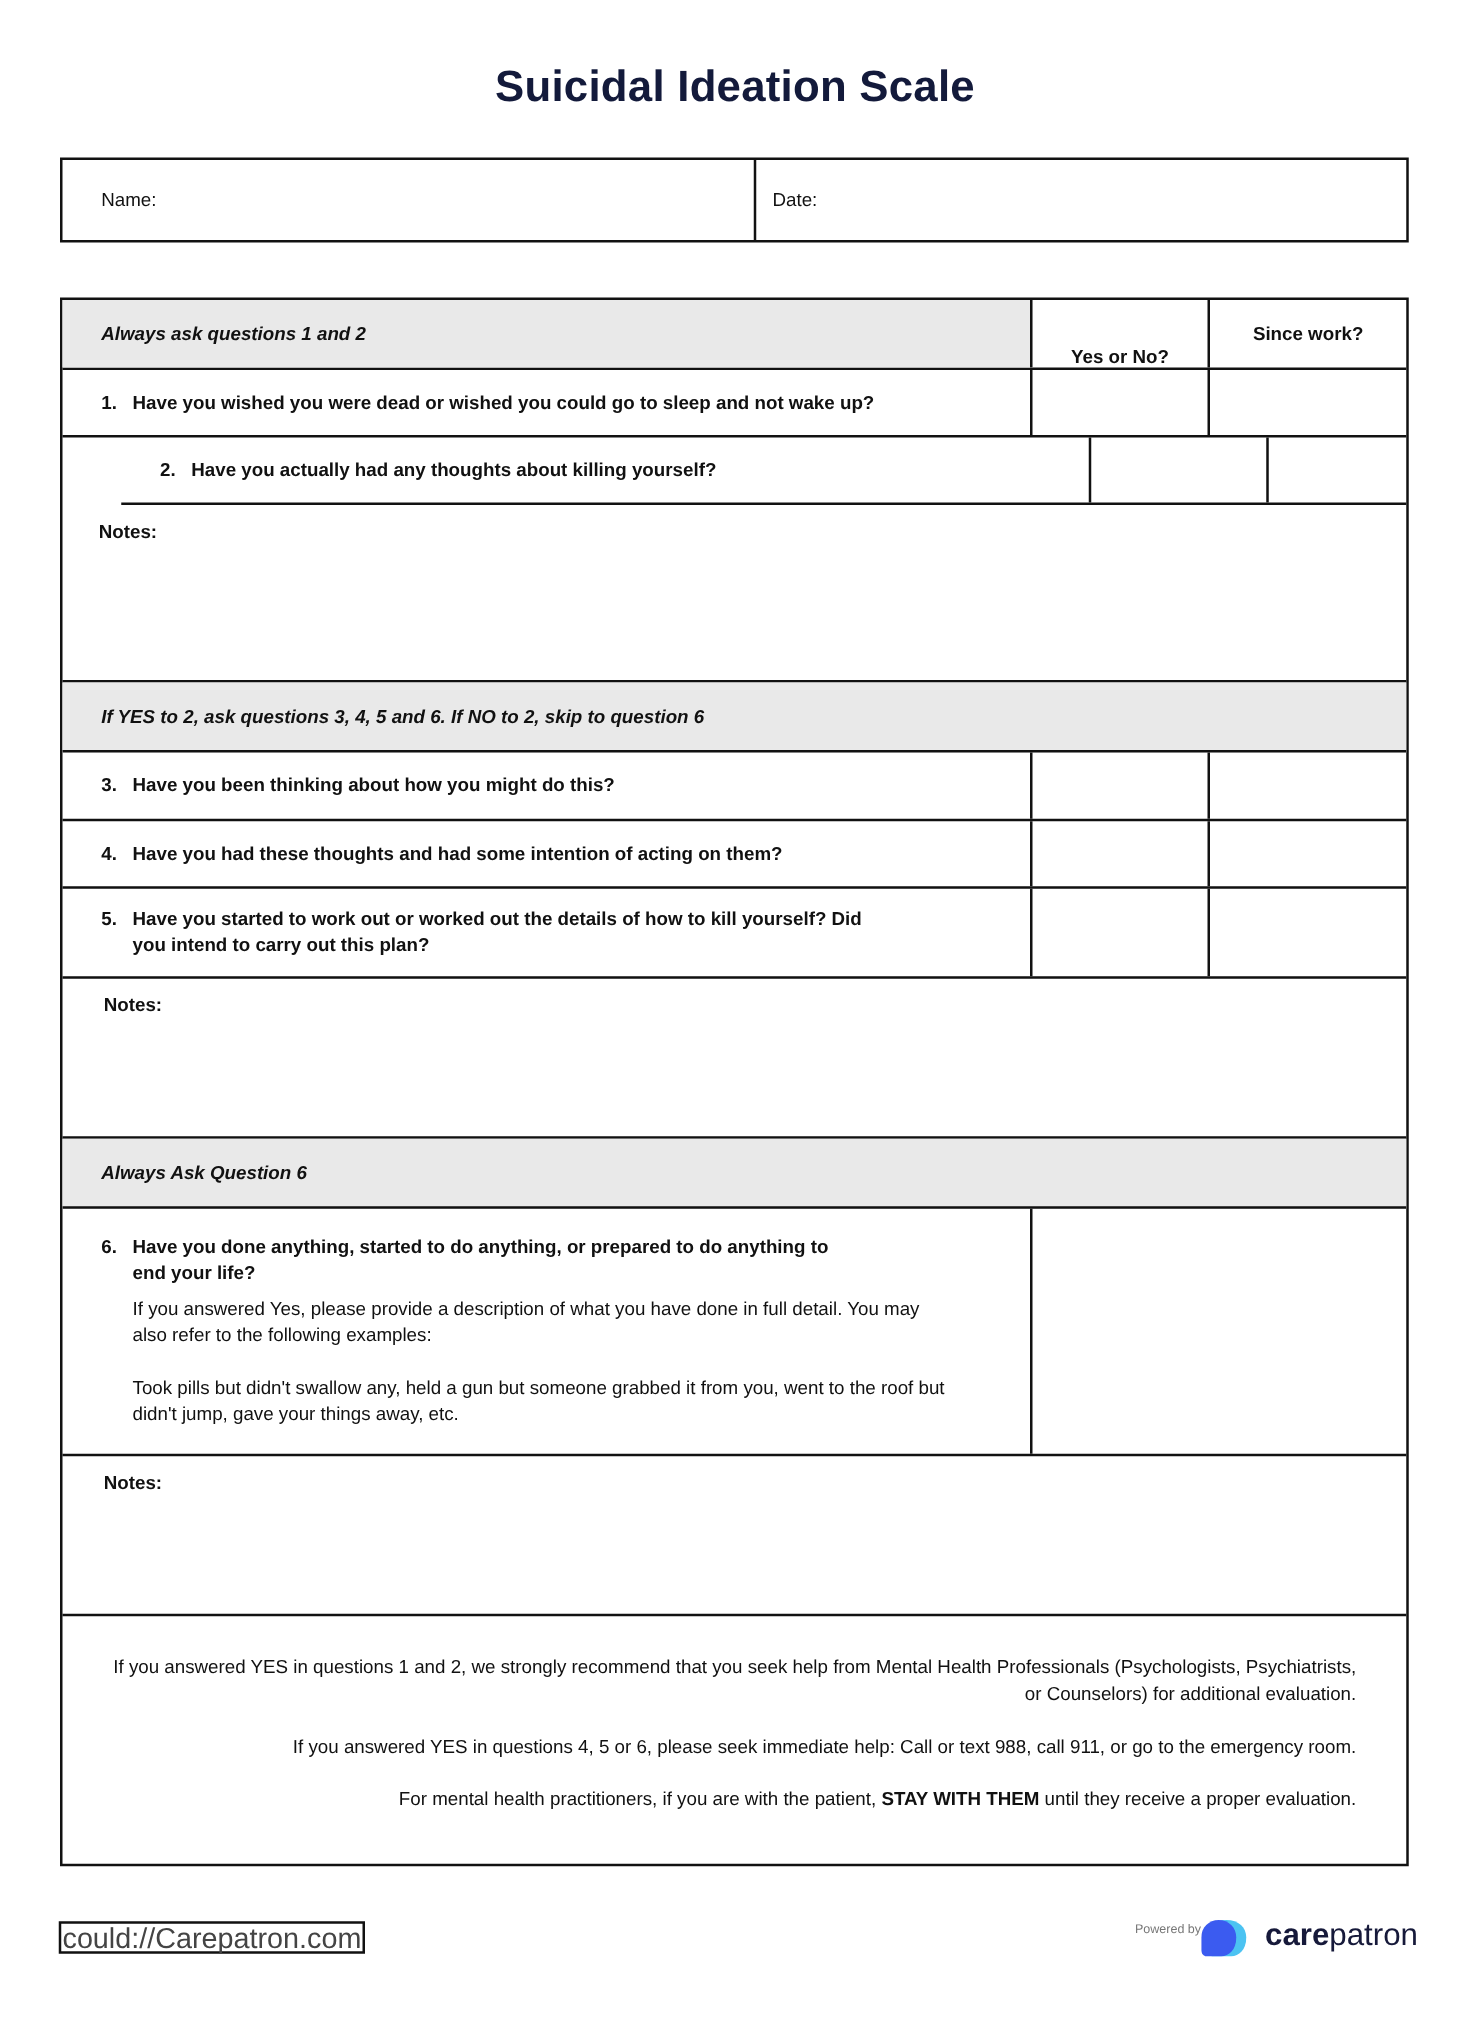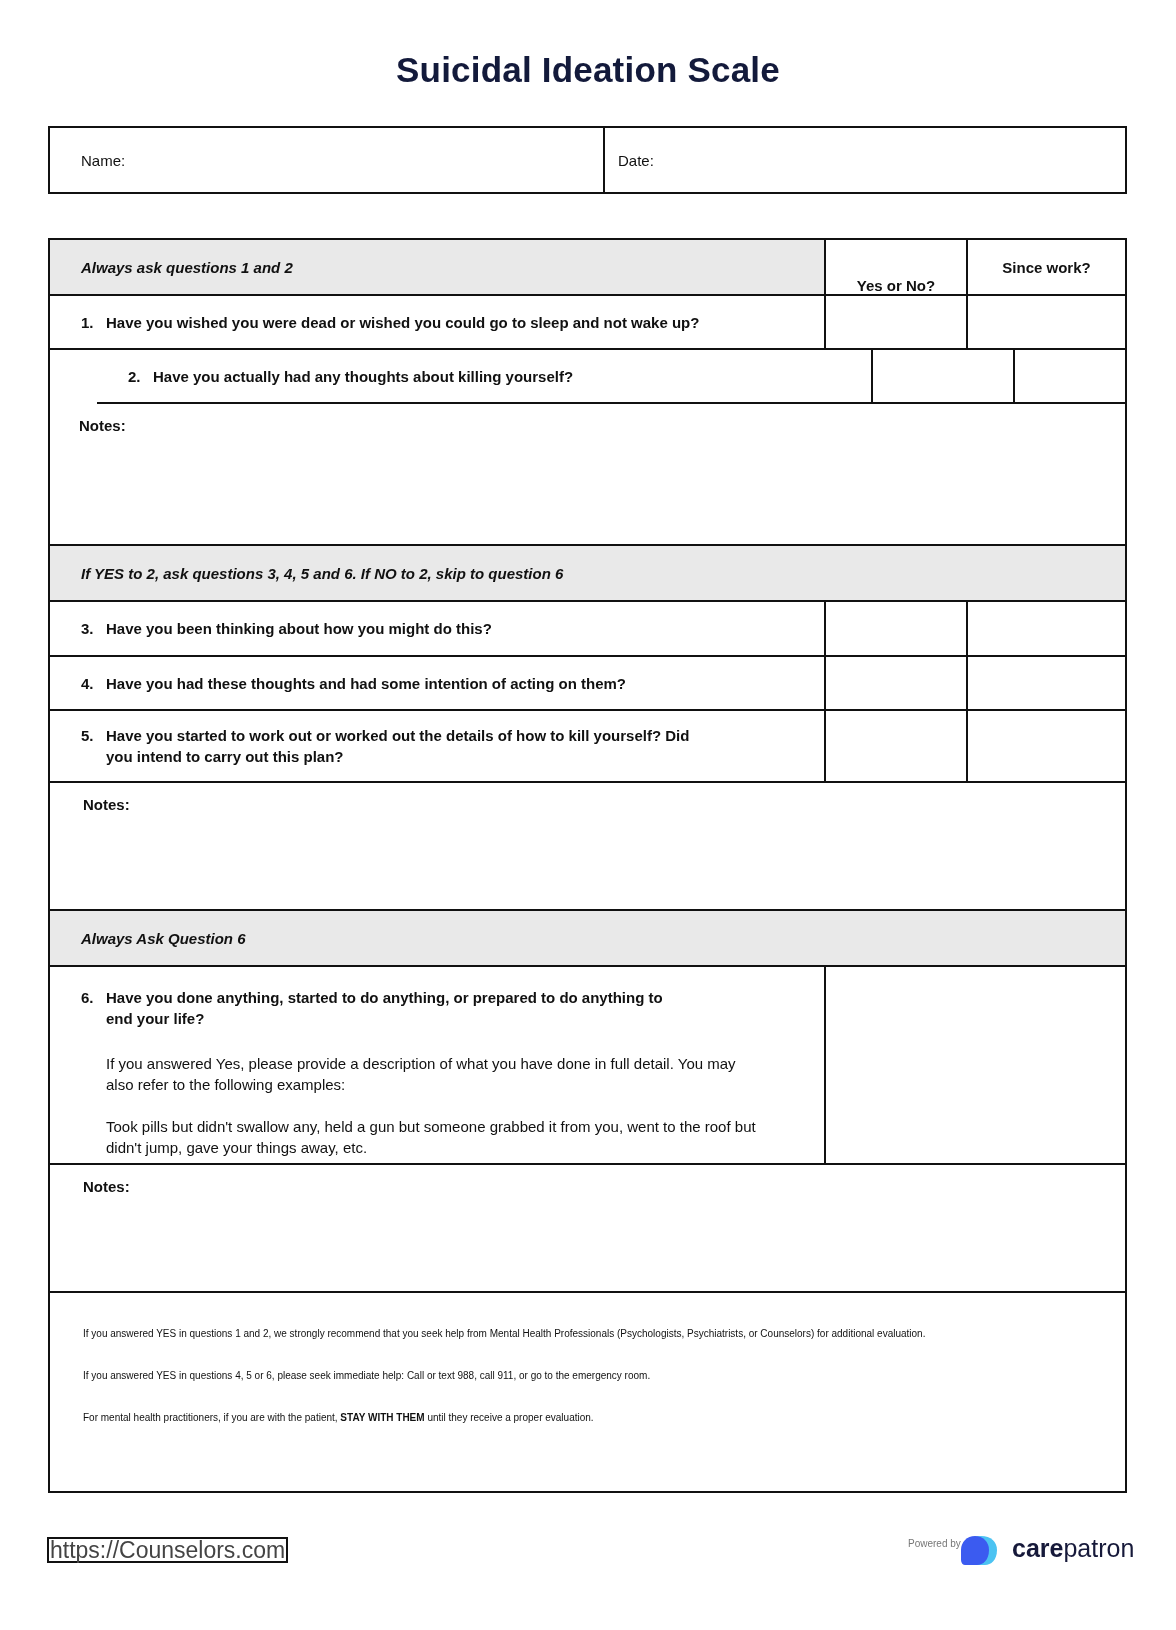--- a/index.html
+++ b/index.html
@@ -18,22 +18,22 @@
   .scol { flex: 1; display: flex; align-items: center; justify-content: center; }
   .gray { background: #e9e9e9; }
   .section-head { font-style: italic; font-weight: bold; font-size: 15px; padding-left: 31px; }
   .colhead { font-weight: bold; font-size: 15px; }
   .q { font-weight: bold; font-size: 15px; padding-left: 31px; line-height: 21px; }
   .q .num { display: inline-block; width: 25px; }
   .q .indent { padding-left: 25px; }
   .notes { height: 140px; padding: 13px 0 0 29px; box-sizing: border-box; font-weight: bold; font-size: 15px; }
   .notes2 { height: 126px; padding: 13px 0 0 33px; box-sizing: border-box; font-weight: bold; font-size: 15px; }
   .banner { height: 56px; align-items: center; }
-  .sub { font-size: 15px; line-height: 21px; font-weight: normal; padding-left: 25px; margin-top: 24px; }
-  .footer-text { padding: 30px 40px 30px 33px; font-size: 10px; line-height: 22px; box-sizing: border-box; height: 198px; }
+  .sub { font-size: 15px; line-height: 21px; font-weight: normal; padding-left: 25px; margin-top: 8px; }
+  .footer-text { padding: 30px 40px 30px 33px; font-size: 15px; line-height: 22px; box-sizing: border-box; height: 198px; text-align: right; }
   .footer-text p { margin: 0 0 20px 0; }
   .footer-text b { font-weight: bold; }
 
   .url { position: absolute; left: 47px; top: 1537px; height: 26px; border: 2px solid #111; box-sizing: border-box; font-size: 23px; line-height: 23px; color: #444; padding: 0 1px; }
   .powered { position: absolute; left: 908px; top: 1538px; font-size: 10px; color: #777; text-align: center; }
   .logo { position: absolute; left: 961px; top: 1534px; width: 50px; height: 32px; }
   .brand { position: absolute; left: 1012px; top: 1534px; font-size: 25px; color: #16193a; }
   .brand b { font-weight: bold; }
 </style>
 </head>
@@ -149,20 +149,20 @@
 
   <div class="row">
     <div class="footer-text">
       <p>If you answered YES in questions 1 and 2, we strongly recommend that you seek help from Mental Health Professionals (Psychologists, Psychiatrists, or Counselors) for additional evaluation.</p>
       <p>If you answered YES in questions 4, 5 or 6, please seek immediate help: Call or text 988, call 911, or go to the emergency room.</p>
       <p><span>For mental health practitioners, if you are with the patient, </span><b>STAY WITH THEM</b><span> until they receive a proper evaluation.</span></p>
     </div>
   </div>
 </div>
 
-<div class="url">https://Counselors.com</div>
+<div class="url">could://Carepatron.com</div>
 
 <div class="powered">Powered by</div>
 <svg class="logo" viewBox="0 0 50 32">
   <path d="M20 2 C30 2 36 8 36 16 C36 26 30 31 24 31 L10 31 C6 31 4 29 4 25 L4 16 C4 8 10 2 20 2 Z" fill="#4cc3f2"></path>
   <path d="M14 2 C22 2 28 8 28 16 C28 26 22 31 16 31 L4 31 C2 31 0 29 0 26 L0 16 C0 8 6 2 14 2 Z" fill="#3b5bf0"></path>
 </svg>
 <div class="brand"><b>care</b><span>patron</span></div>
 
 </body></html>

